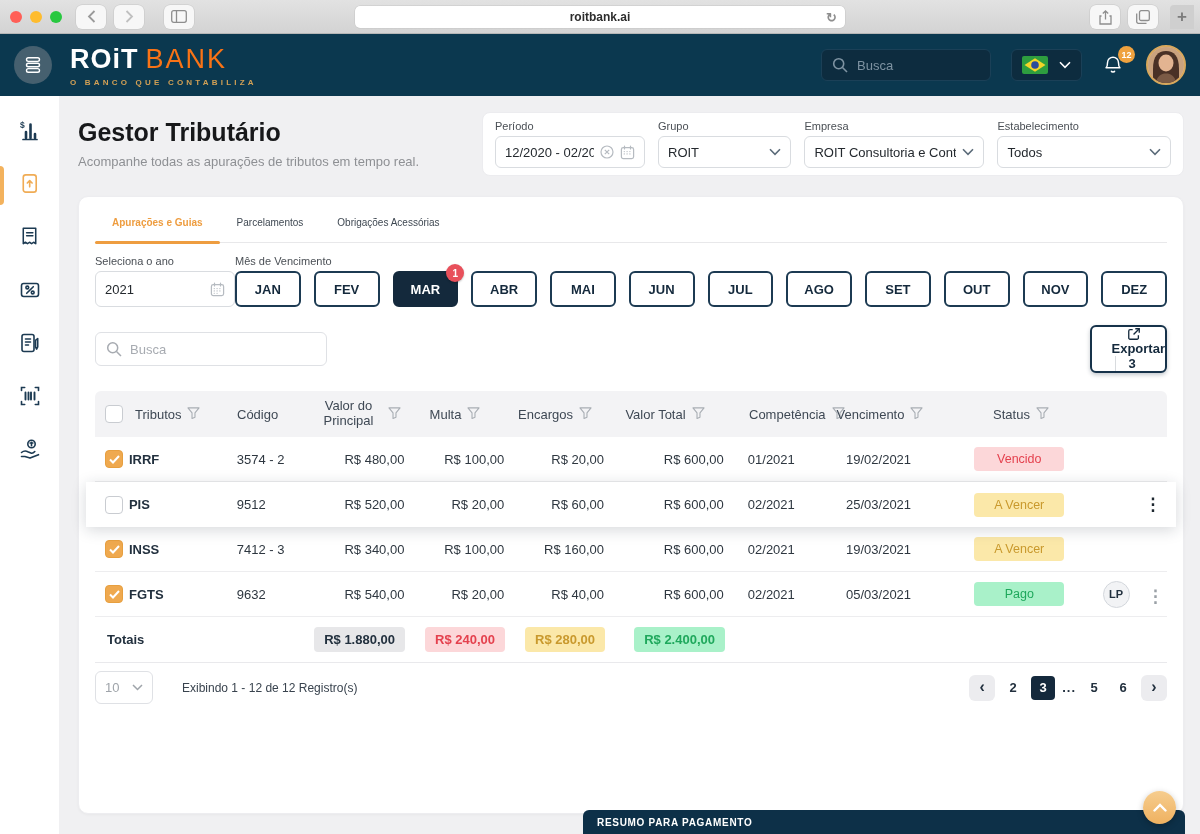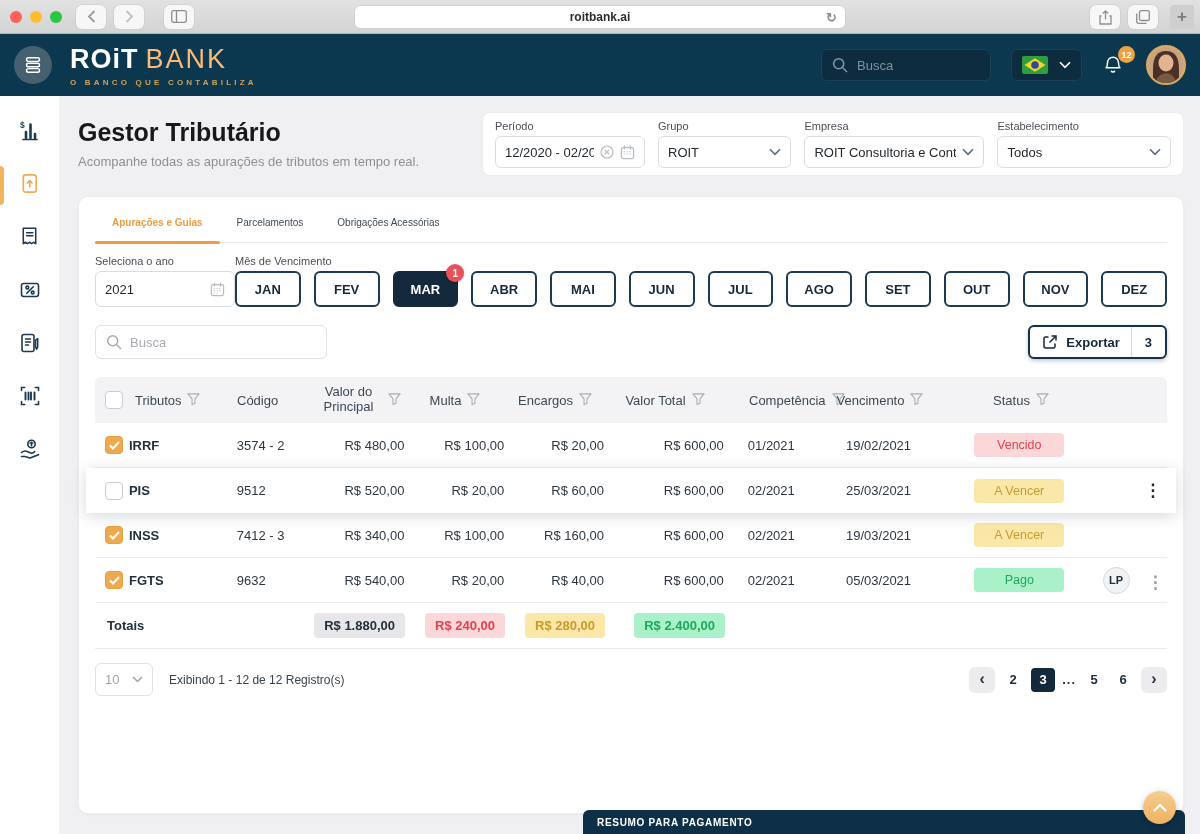--- a/index.html
+++ b/index.html
@@ -16,21 +16,21 @@
   .url-reload { position:absolute; right:8px; color:#8e8e8e; font-size:13px; }
   .chrome-right { position:absolute; right:6px; top:5px; display:flex; gap:8px; align-items:center; }
   .newtab { width:24px; height:24px; display:flex; align-items:center; justify-content:center; color:#7c7c7c; font-size:17px; background:#cfcfcf; border-radius:4px 0 0 0; margin-left:4px; }
 
   
   .app-header { height:62px; background:#0B384F; display:flex; align-items:center; padding:0 14px; }
   .menu-circle { width:38px; height:38px; border-radius:50%; background:#46606F; display:flex; align-items:center; justify-content:center; margin-right:18px; flex:none; }
   .logo-block { display:flex; flex-direction:column; }
   .logo-row { display:flex; align-items:baseline; gap:7px; }
   .logo-roit { color:#fff; font-size:27px; font-weight:bold; letter-spacing:1px; }
-  .logo-bank { color:#fdba74; font-size:27px; font-weight:normal; letter-spacing:2px; }
+  .logo-bank { color:#f97316; font-size:27px; font-weight:normal; letter-spacing:2px; }
   .logo-tagline { color:#D2A055; font-size:8px; letter-spacing:3.2px; margin-top:3px; font-weight:bold; }
   .header-right { margin-left:auto; display:flex; align-items:center; gap:20px; }
   .hdr-search { width:170px; height:32px; background:#0D2C3F; border:1px solid #1B4057; border-radius:6px; display:flex; align-items:center; gap:9px; padding:0 10px; }
   .hdr-search input { background:transparent; border:none; outline:none; color:#cfd9e0; font-size:13px; width:110px; font-family:"Liberation Sans",sans-serif; }
   .hdr-search input::placeholder { color:#7E93A2; }
   .flag-box { height:32px; background:#0D2C3F; border:1px solid #1B4057; border-radius:6px; display:flex; align-items:center; gap:11px; padding:0 10px; }
   .bell-wrap { position:relative; width:24px; height:24px; }
   .bell-badge { position:absolute; top:-7px; right:-9px; min-width:17px; height:17px; border-radius:9px; background:#EFA23F; color:#fff; font-size:9px; font-weight:bold; display:flex; align-items:center; justify-content:center; padding:0 3px; }
   .avatar { width:40px; height:40px; border-radius:50%; border:2px solid #D8A85C; overflow:hidden; background:#e8c39a; }
 
@@ -67,21 +67,21 @@
   .months-group { flex:1; display:flex; flex-direction:column; }
   .months-row { display:flex; gap:13px; }
   .month-btn { flex:1; height:36px; border:2px solid #1C3A52; border-radius:6px; background:#fff; color:#14293C; font-weight:bold; font-size:13px; display:flex; align-items:center; justify-content:center; position:relative; cursor:pointer; }
   .month-btn.selected { background:#14293C; border-color:#14293C; color:#fff; }
   .badge-red { position:absolute; top:-9px; right:-8px; width:18px; height:18px; border-radius:50%; background:#E8505B; color:#fff; font-size:10px; font-weight:bold; display:flex; align-items:center; justify-content:center; box-shadow:0 1px 2px rgba(0,0,0,.25); }
 
   .toolbar { display:flex; margin-top:18px; align-items:center; }
   .search-input { width:232px; height:34px; border:1px solid #DFE1E5; border-radius:6px; display:flex; align-items:center; gap:8px; padding:0 10px; }
   .search-input input { border:none; outline:none; font-size:13px; color:#3c4450; width:170px; font-family:"Liberation Sans",sans-serif; }
   .search-input input::placeholder { color:#A7ABB1; }
-  .export-btn { margin-left:auto; height:34px; border:2px solid #16324A; border-radius:6px; background:#fff; display:flex; align-items:center; padding-left:12px; font-size:13px; font-weight:bold; color:#14293C; box-shadow:0 2px 4px rgba(20,40,60,.25); cursor:pointer; }
+  .export-btn { margin-left:auto; height:48px; border:2px solid #16324A; border-radius:6px; background:#fff; display:flex; align-items:center; padding-left:12px; font-size:13px; font-weight:bold; color:#14293C; box-shadow:0 2px 4px rgba(20,40,60,.25); cursor:pointer;flex-direction:column; }
   .export-label { margin-left:8px; }
   .export-count { border-left:1px solid #D8DBDE; margin-left:11px; padding:0 13px; align-self:stretch; display:flex; align-items:center; }
 
   
   .table { margin-top:18px; }
   .thead { display:flex; background:#F3F3F5; border-radius:6px 6px 0 0; height:46px; align-items:center; font-size:13px; color:#3E4854; }
   .hcell { display:flex; align-items:center; gap:6px; }
   .w0{width:34px}.w1{width:94px}.w2{width:88px}.w3{width:94px}.w4{width:100px}.w5{width:100px}.w6{width:120px}.w7{width:88px}.w8{width:134px}.w9{width:148px}.w10{width:46px}.w11{width:28px}
   .hc-0{padding-left:6px}
   .hc-1{padding-left:14px}
@@ -107,21 +107,21 @@
   .v-success { background:#A9F1C9; color:#1FA85C; }
   .v-neutral { background:#E7E7E9; color:#22303E; }
   .kebab { font-size:17px; font-weight:bold; color:#1E2830; letter-spacing:0; line-height:1; cursor:pointer; }
   .kebab.light { color:#9AA0A6; }
   .lp-badge { width:27px; height:27px; border-radius:50%; border:1.5px solid #D3D7DC; background:#F2F3F5; color:#22303E; font-size:11px; font-weight:bold; display:flex; align-items:center; justify-content:center; }
   .totals-row { display:flex; align-items:center; height:46px; border-bottom:1px solid #E9E9EC; font-size:13px; }
   .totals-label { width:216px; padding-left:12px; font-weight:bold; color:#22303E; }
   .total-badge { padding:5px 10px; border-radius:4px; font-weight:bold; font-size:13px; white-space:nowrap; }
 
   
-  .pag-row { display:flex; align-items:center; margin-top:14px; }
+  .pag-row { display:flex; align-items:center; margin-top:8px;gap:13px; }
   .size-select { width:58px; height:33px; border:1px solid #DFE1E5; border-radius:6px; display:flex; align-items:center; justify-content:space-between; padding:0 9px; color:#9FA4AA; font-size:13px; cursor:pointer; }
   .pag-summary { margin-left:16px; font-size:12px; color:#39434E; }
   .pager { margin-left:auto; display:flex; align-items:center; gap:7px; }
   .pg-btn { width:26px; height:26px; border-radius:6px; background:#ECECEF; display:flex; align-items:center; justify-content:center; color:#22303E; font-size:16px; font-weight:bold; cursor:pointer; padding-bottom:2px; }
   .pg-num { min-width:22px; height:24px; display:flex; align-items:center; justify-content:center; font-size:13px; font-weight:bold; color:#22303E; cursor:pointer; }
   .pg-num.active { background:#14293C; color:#fff; border-radius:4px; width:24px; }
   .pg-dots { color:#22303E; font-weight:bold; font-size:13px; letter-spacing:1px; }
 
   
   .summary-bar { position:absolute; left:583px; right:15px; bottom:0; height:24px; background:#0D3048; border-radius:6px 6px 0 0; color:#fff; font-size:10px; font-weight:bold; letter-spacing:.7px; display:flex; align-items:center; padding-left:14px; z-index:4; }

